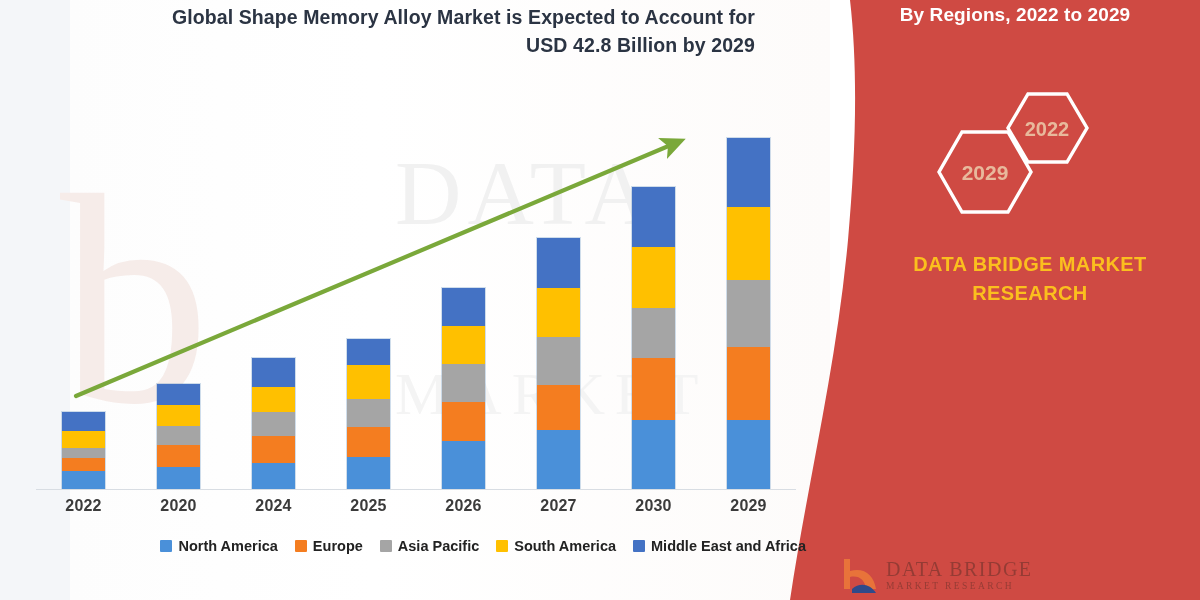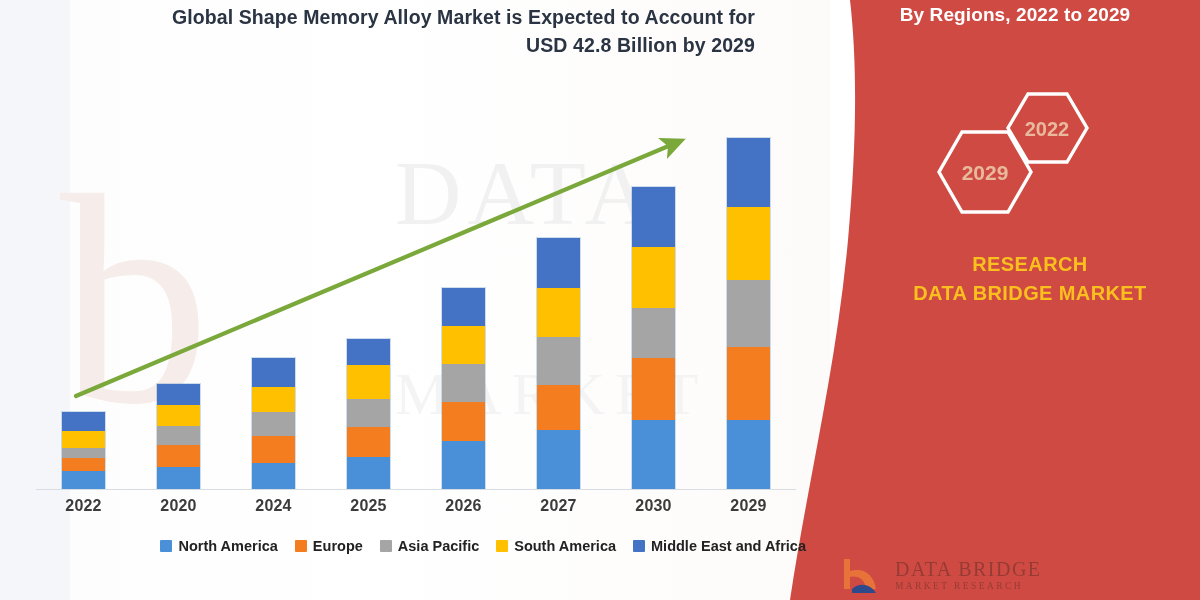--- a/index.html
+++ b/index.html
@@ -206,21 +206,21 @@
     letter-spacing: .4px;
   }
   .brand span { display: block; }
 
   
   .logo-bottom {
     position: absolute;
     left: 840px; top: 555px;
     display: flex;
     align-items: center;
-    gap: 13px;
+    gap: 4px;
   }
   .logo-mark { width: 42px; height: 40px; flex: none; }
   .logo-text {
     color: #8e3a33;
     font-family: "Liberation Serif", serif;
     font-size: 20px;
     letter-spacing: 1.5px;
     line-height: 1.15;
     opacity: .88;
   }
@@ -380,22 +380,22 @@
   <div class="hex-group">
     <svg width="190" height="145" viewBox="0 0 190 145">
       <polygon points="108,6 147,6 167,40 147,74 108,74 88,40" fill="none" stroke="#ffffff" stroke-width="3.4"></polygon>
       <text x="127" y="48" text-anchor="middle" font-family="Liberation Sans, sans-serif" font-size="20" font-weight="700" fill="#e8b99c" id="hex-right-text">2022</text>
       <polygon points="42,44 88,44 111,84 88,124 42,124 19,84" fill="none" stroke="#ffffff" stroke-width="3.4"></polygon>
       <text x="65" y="92" text-anchor="middle" font-family="Liberation Sans, sans-serif" font-size="21" font-weight="700" fill="#e8b99c" id="hex-left-text">2029</text>
     </svg>
   </div>
 
   <div class="brand">
+    <span>DATA BRIDGE MARKET</span>
     <span>RESEARCH</span>
-    <span>DATA BRIDGE MARKET</span>
   </div>
 
   <div class="logo-bottom">
     <svg class="logo-mark" viewBox="0 0 42 40">
       <path d="M4 4 L10 4 L10 34 L4 34 Z" fill="#e8733a"></path>
       <path d="M10 16 C24 12 34 20 36 34 L26 34 C25 25 19 20 10 22 Z" fill="#e8733a"></path>
       <path d="M12 34 C20 27 30 29 36 38 L12 38 Z" fill="#2f4a8a"></path>
     </svg>
     <div class="logo-text">
       <span>DATA BRIDGE</span>

